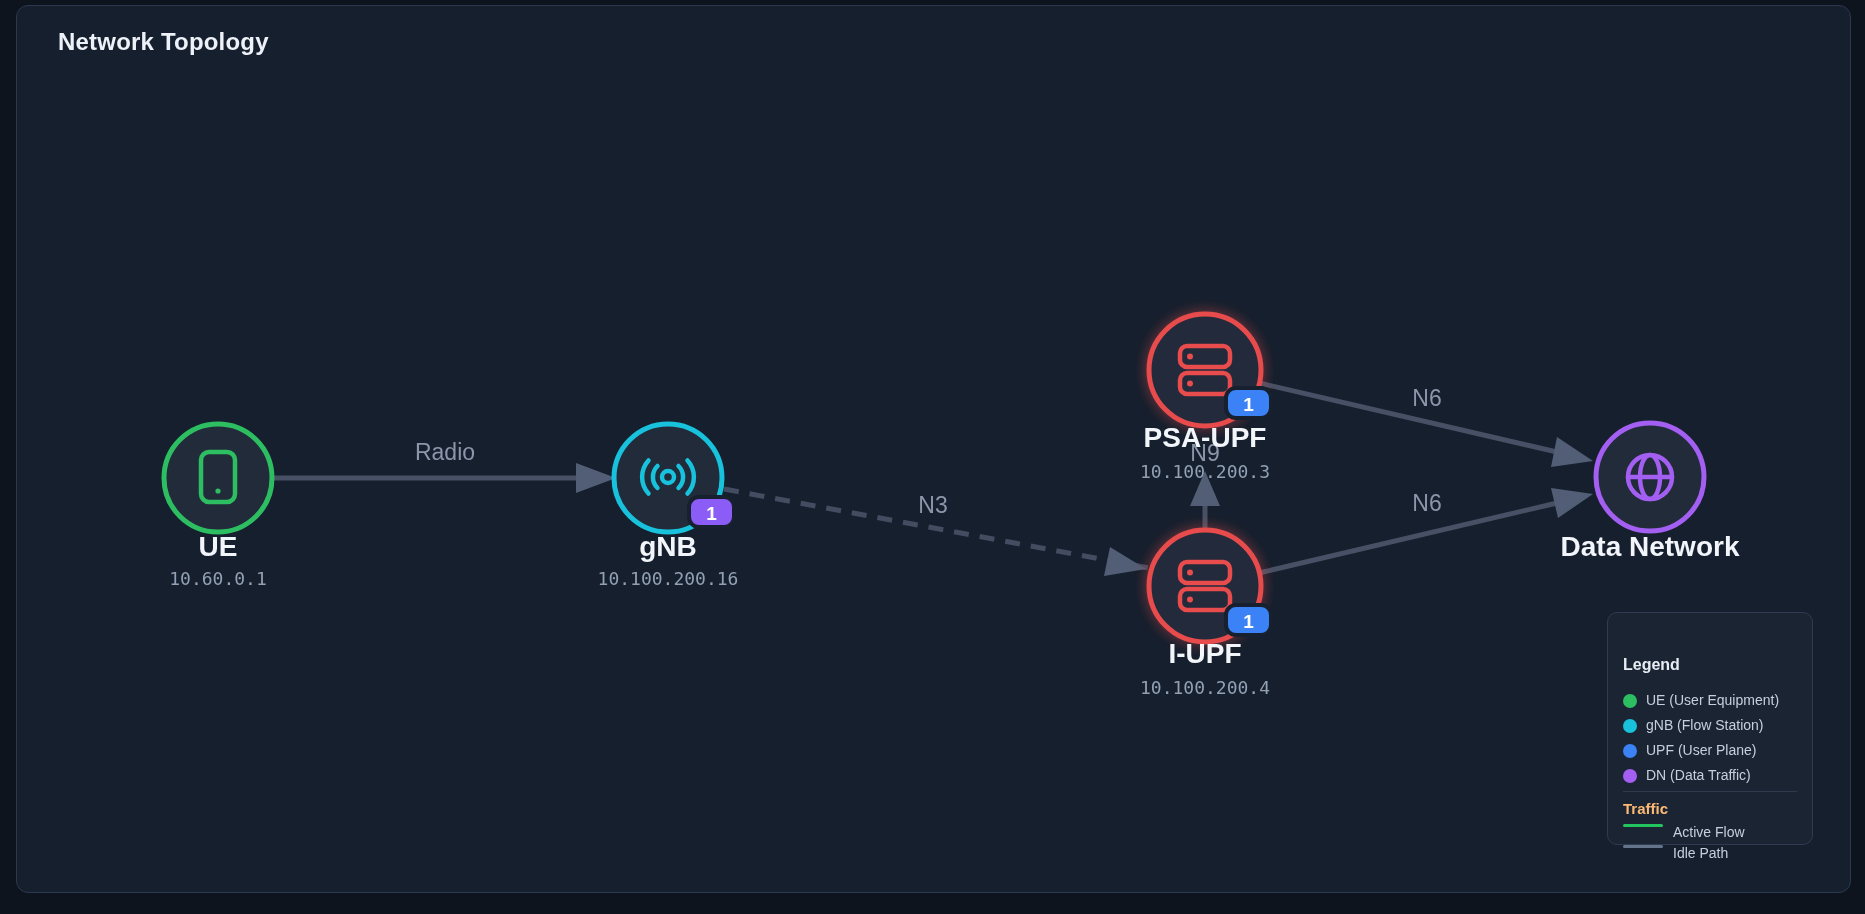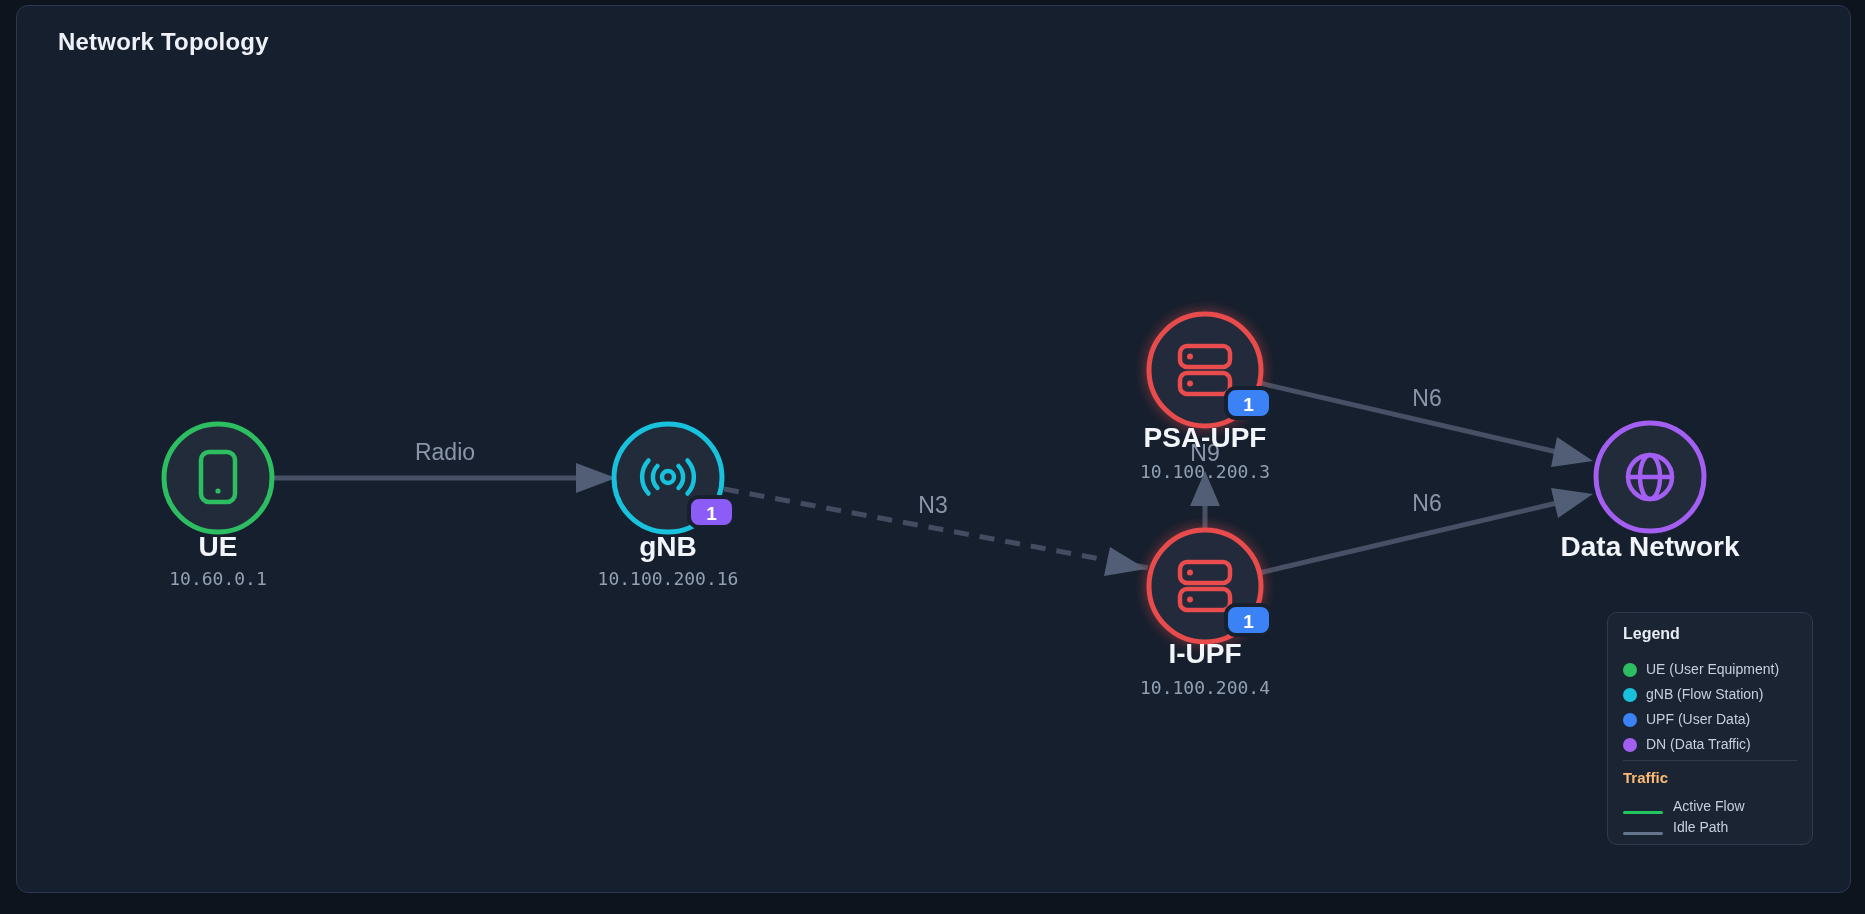--- a/index.html
+++ b/index.html
@@ -38,30 +38,30 @@
   .f-green  { fill:#2dbe62; }
   .f-red    { fill:#e84c4c; }
   .badge-purple { fill:#8b5cf6; }
   .badge-blue   { fill:#3b82f6; }
 
   #legend {
     position:absolute; left:1607px; top:612px; width:206px; height:233px;
     background:#1a2433; border:1px solid #2f3b50; border-radius:10px;
     box-sizing:border-box; padding:12px 15px; color:#c6d0dd;
   }
-  #legend .legend-title { font-size:16px; font-weight:700; color:#e8edf3; margin-bottom:9px; }
+  #legend .legend-title { font-size:16px; font-weight:700; color:#e8edf3; margin-bottom:9px;margin-top:31px; }
   #legend .legend-item { display:flex; align-items:flex-end; gap:9px; height:25px; font-size:14px; }
   #legend .dot { width:14px; height:14px; border-radius:50%; flex:0 0 auto; }
   .dot-green  { background:#2dbe62; }
   .dot-cyan   { background:#18c1dc; }
   .dot-blue   { background:#3b82f6; }
   .dot-purple { background:#a35ef2; }
   #legend .divider { border:none; border-top:1px solid #2e3a4e; margin:8px 0 8px 0; }
   #legend .traffic-title { font-size:15px; font-weight:600; color:#fdba74; margin-bottom:7px; }
-  #legend .traffic-row { display:flex; align-items:flex-end; gap:10px; height:21px; font-size:14px; }
+  #legend .traffic-row { display:flex; align-items:flex-start; gap:10px; height:21px; font-size:14px; }
   #legend .line-sample { width:40px; height:3px; border-radius:2px; flex:0 0 auto; }
   .line-green { background:#22c55e; }
   .line-gray  { background:#64748b; }
 </style>
 </head>
 <body>
 
 <div id="stage">
   <div id="card"></div>
   <div id="title">Network Topology</div>
@@ -179,21 +179,21 @@
     <div class="legend-item">
       <span class="dot dot-green"></span>
       <span>UE (User Equipment)</span>
     </div>
     <div class="legend-item">
       <span class="dot dot-cyan"></span>
       <span>gNB (Flow Station)</span>
     </div>
     <div class="legend-item">
       <span class="dot dot-blue"></span>
-      <span>UPF (User Data)</span>
+      <span>UPF (User Plane)</span>
     </div>
     <div class="legend-item">
       <span class="dot dot-purple"></span>
       <span>DN (Data Traffic)</span>
     </div>
 
     <hr class="divider">
 
     <div class="traffic-title">Traffic</div>
     <div class="traffic-row">

